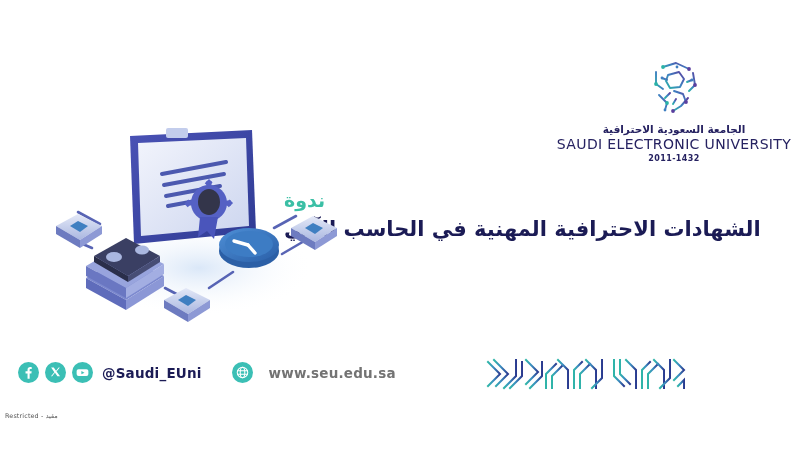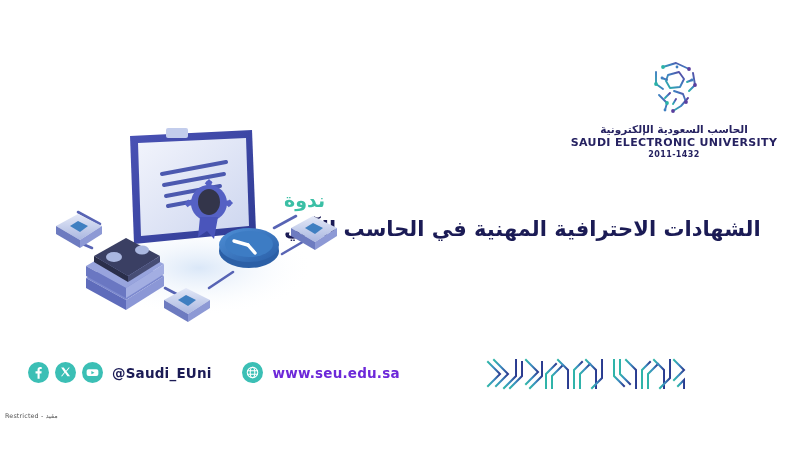--- a/index.html
+++ b/index.html
@@ -22,21 +22,21 @@
     width:180px;
     display:flex;flex-direction:column;align-items:center;
   }
   #logo-emblem{width:62px;height:60px;display:block;margin-bottom:6px;}
   .logo-ar{
     font-size:10.5px;font-weight:bold;color:#262261;
     letter-spacing:.2px;line-height:1.1;direction:rtl;
     white-space:nowrap;
   }
   .logo-en{
-    font-size:11px;font-weight:bold;color:#262261;
+    font-size:14px;font-weight:normal;color:#262261;
     letter-spacing:.35px;line-height:1.25;white-space:nowrap;
   }
   .logo-year{
     font-size:8px;font-weight:bold;color:#262261;
     letter-spacing:.4px;line-height:1.4;
   }
 
   
   #title-block{
     position:absolute;right:36px;top:188px;
@@ -52,33 +52,33 @@
   }
 
   
   #illustration{
     position:absolute;left:34px;top:128px;width:330px;height:205px;
   }
   #illustration svg{display:block;width:100%;height:100%;}
 
   
   #footer{
-    position:absolute;left:28px;top:362px;
+    position:absolute;left:18px;top:362px;
     display:flex;align-items:center;
   }
   .social-icons{display:flex;align-items:center;gap:6px;}
   .sic{width:21px;height:21px;display:block;}
   .handle{
     font-size:13.5px;font-weight:bold;color:#1b1b55;
     margin-left:9px;letter-spacing:.2px;
   }
   .web-group{display:flex;align-items:center;margin-left:30px;}
   .weburl{
-    font-size:13.5px;font-weight:bold;color:#6d28d9;
-    margin-left:10px;letter-spacing:.2px;
+    font-size:13.5px;font-weight:bold;color:#737373;
+    margin-left:16px;letter-spacing:.2px;
   }
 
   
   #decor{
     position:absolute;left:486px;top:356px;width:200px;height:36px;
   }
   #decor svg{display:block;width:100%;height:100%;}
 
   
   #classification{
@@ -126,21 +126,21 @@
         <circle cx="43" cy="44" r="1.9"></circle>
         <circle cx="30" cy="53" r="1.9"></circle>
       </g>
       <g fill="#3f7fc1">
         <circle cx="34" cy="9" r="1.4"></circle>
         <circle cx="49" cy="22" r="1.4"></circle>
         <circle cx="19" cy="20" r="1.4"></circle>
         <circle cx="22" cy="52" r="1.4"></circle>
       </g>
     </svg>
-    <div class="logo-ar">الحاسب السعودية الإلكترونية</div>
+    <div class="logo-ar">الجامعة السعودية الاحترافية</div>
     <div class="logo-en">SAUDI ELECTRONIC UNIVERSITY</div>
     <div class="logo-year">2011-1432</div>
   </div>
 
   <div id="title-block">
     <div id="title-kicker">ندوة</div>
     <div id="title-main">الشهادات الاحترافية  المهنية في الحاسب الآلي</div>
   </div>
 
   <div id="illustration">

